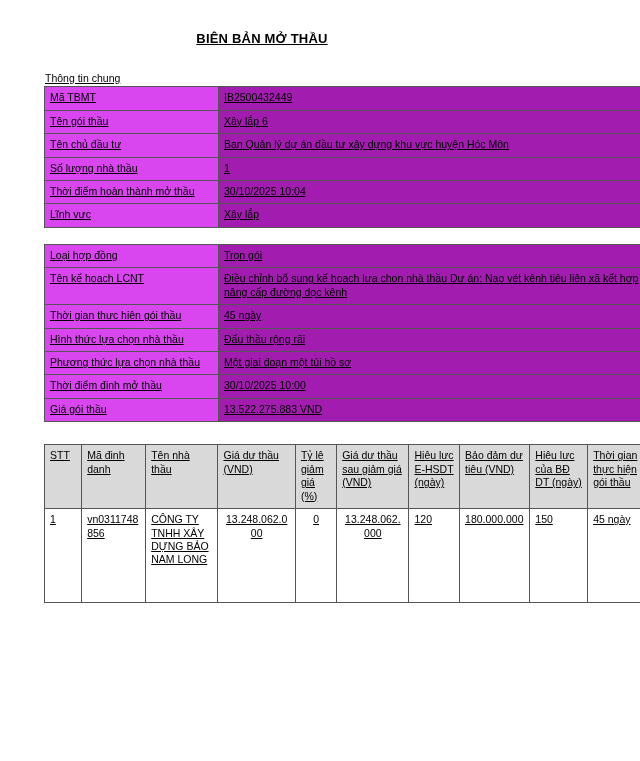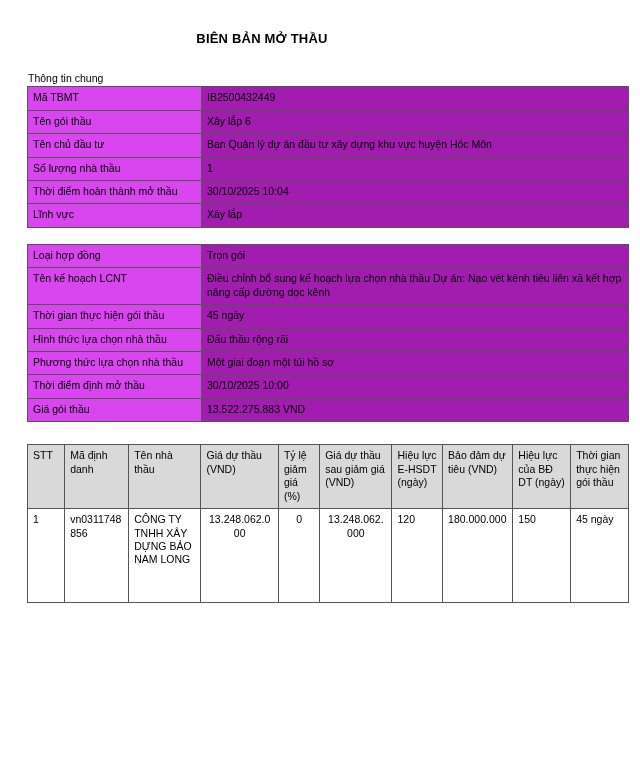--- a/index.html
+++ b/index.html
@@ -12,33 +12,34 @@
     height: 761px;
     font-family: "Liberation Sans", sans-serif;
     color: #000000;
     -webkit-font-smoothing: antialiased;
   }
   .page {
     position: relative;
     width: 524px;
     height: 761px;
     box-sizing: border-box;
-    padding: 0 19px;
+    padding: 0 28px;
+    text-decoration: underline;
   }
   .doc-title {
     text-align: center;
     font-size: 13px;
     font-weight: bold;
     letter-spacing: 0.2px;
     margin: 0;
     padding-top: 31px;
     line-height: 1.2;
   }
   .section {
-    margin: 8px;
+    margin: 16px;
   }
   .section-heading {
     font-size: 10.5px;
     font-weight: normal;
     line-height: 1.2;
     margin: 0 0 2px 1px;
     padding: 0;
   }
   .sec-general   { margin-top: 25px; }
   .sec-package   { margin-top: 16px; }

